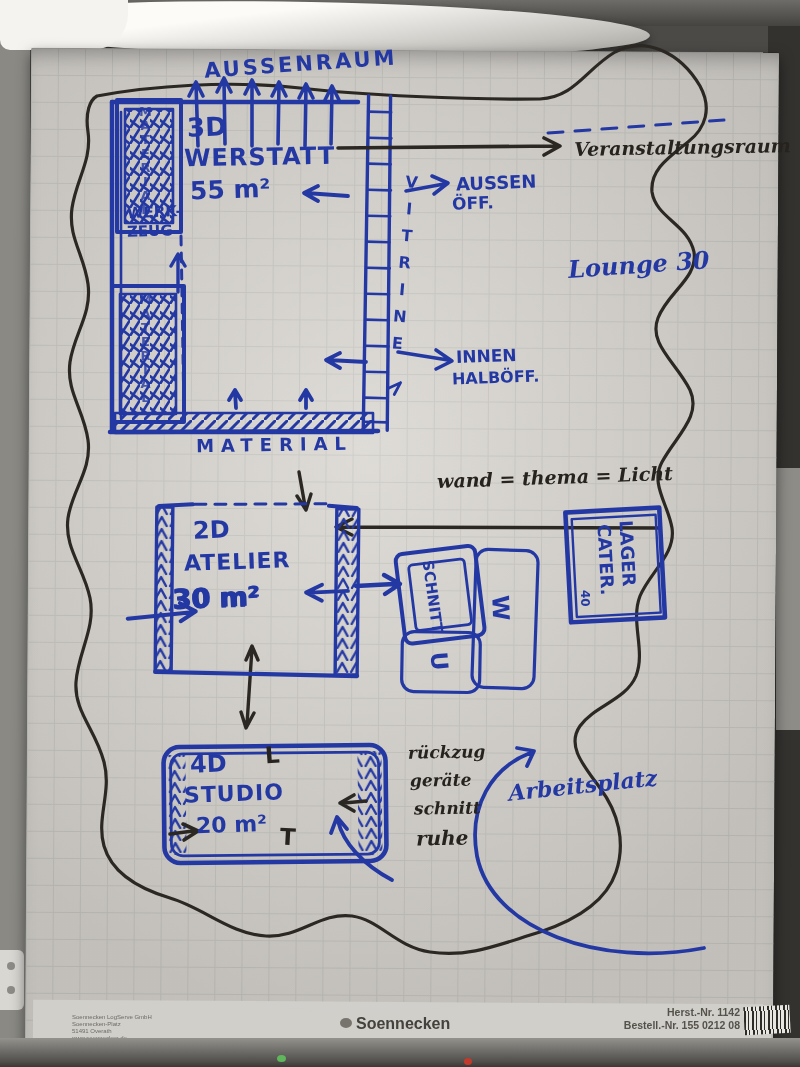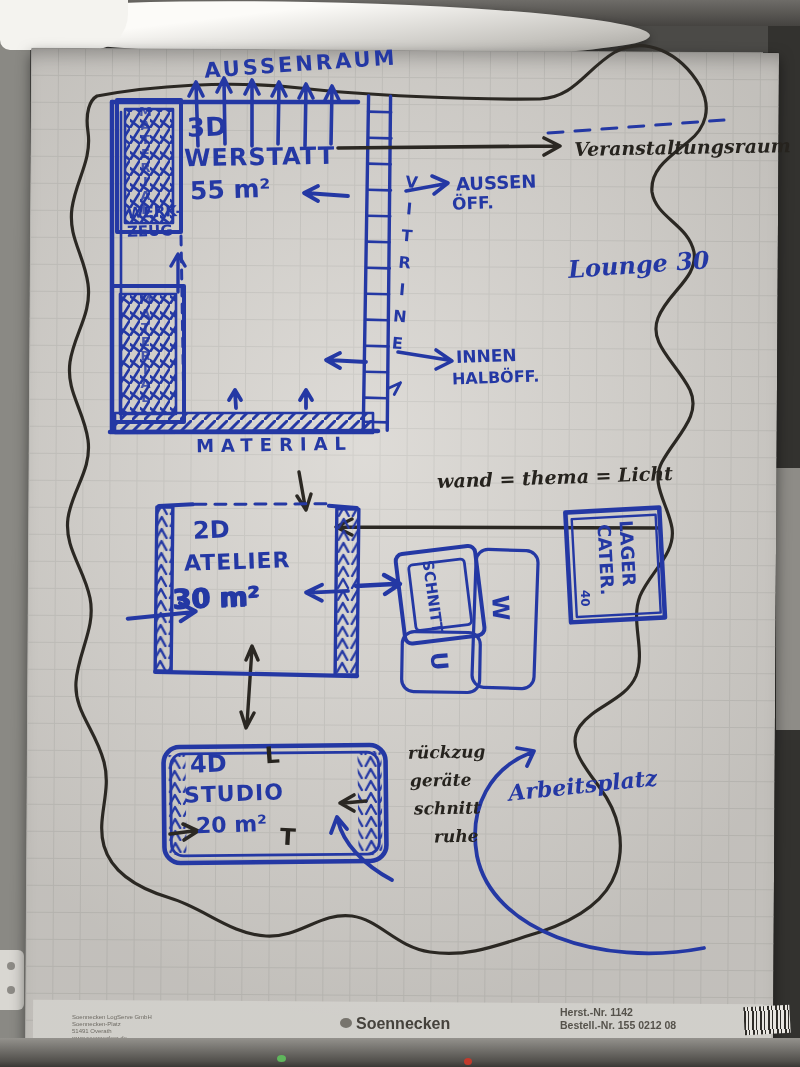--- a/index.html
+++ b/index.html
@@ -34,21 +34,21 @@
   .blue{color:#2438a4;}
   .black{color:#26231e;}
   .hand{font-family:"DejaVu Sans",sans-serif;font-weight:bold;}
   .script{font-family:"DejaVu Serif",serif;font-style:italic;font-weight:bold;}
   .vtext{writing-mode:vertical-rl;text-orientation:upright;}
   .vside{writing-mode:vertical-rl;text-orientation:mixed;}
   
   .imprint{left:72px;top:1014px;font-size:6px;line-height:7px;color:#6e6b64;font-family:"Liberation Sans",sans-serif;}
   .logo{left:356px;top:1015px;font-size:16px;font-weight:bold;color:#45423c;font-family:"Liberation Sans",sans-serif;}
   .logo-dot{position:absolute;left:-16px;top:3px;width:12px;height:10px;border-radius:50%;background:#77746d;}
-  .ordnums{left:560px;top:1006px;width:180px;text-align:left;font-size:10.5px;line-height:13px;
+  .ordnums{left:560px;top:1006px;width:180px;text-align:right;font-size:10.5px;line-height:13px;
            font-weight:bold;color:#55524b;font-family:"Liberation Sans",sans-serif;}
   .barcode{left:744px;top:1006px;width:46px;height:28px;transform:rotate(-3deg);
            background:repeating-linear-gradient(90deg,#2e2c28 0 2px,#e8e6e1 2px 4px,#2e2c28 4px 5px,#e8e6e1 5px 8px);}
 </style>
 </head>
 <body>
 
 <div id="stage">
 
   <div class="abs clamp-bar"></div>
@@ -236,21 +236,21 @@
   <div class="t hand blue" style="left:190px;top:750px;font-size:24px;transform:rotate(-2deg)">4D</div>
   <div class="t hand blue" style="left:184px;top:781px;font-size:22px;letter-spacing:1px;transform:rotate(-2deg)">STUDIO</div>
   <div class="t hand blue" style="left:196px;top:812px;font-size:22px;transform:rotate(-2deg)">20 m²</div>
 
   <div class="t hand black" style="left:265px;top:742px;font-size:23px;transform:rotate(-4deg)">L</div>
   <div class="t hand black" style="left:280px;top:824px;font-size:23px;transform:rotate(3deg)">T</div>
 
   <div class="t script black" style="left:408px;top:742px;font-size:17px;transform:rotate(-1deg)">rückzug</div>
   <div class="t script black" style="left:410px;top:770px;font-size:17px;transform:rotate(-1deg)">geräte</div>
   <div class="t script black" style="left:414px;top:798px;font-size:17px;transform:rotate(-1deg)">schnitt</div>
-  <div class="t script black" style="left:434px;top:826px;font-size:17px;transform:rotate(-1deg)">ruhe</div>
+  <div class="t script black" style="left:416px;top:826px;font-size:20px;transform:rotate(-1deg)">ruhe</div>
 
   <div class="t script blue" style="left:508px;top:772px;font-size:22px;transform:rotate(-6deg)">Arbeitsplatz</div>
 
   <div class="abs imprint">
     <div>Soennecken LogServe GmbH</div>
     <div>Soennecken-Platz</div>
     <div>51491 Overath</div>
     <div>www.soennecken.de</div>
   </div>
 

